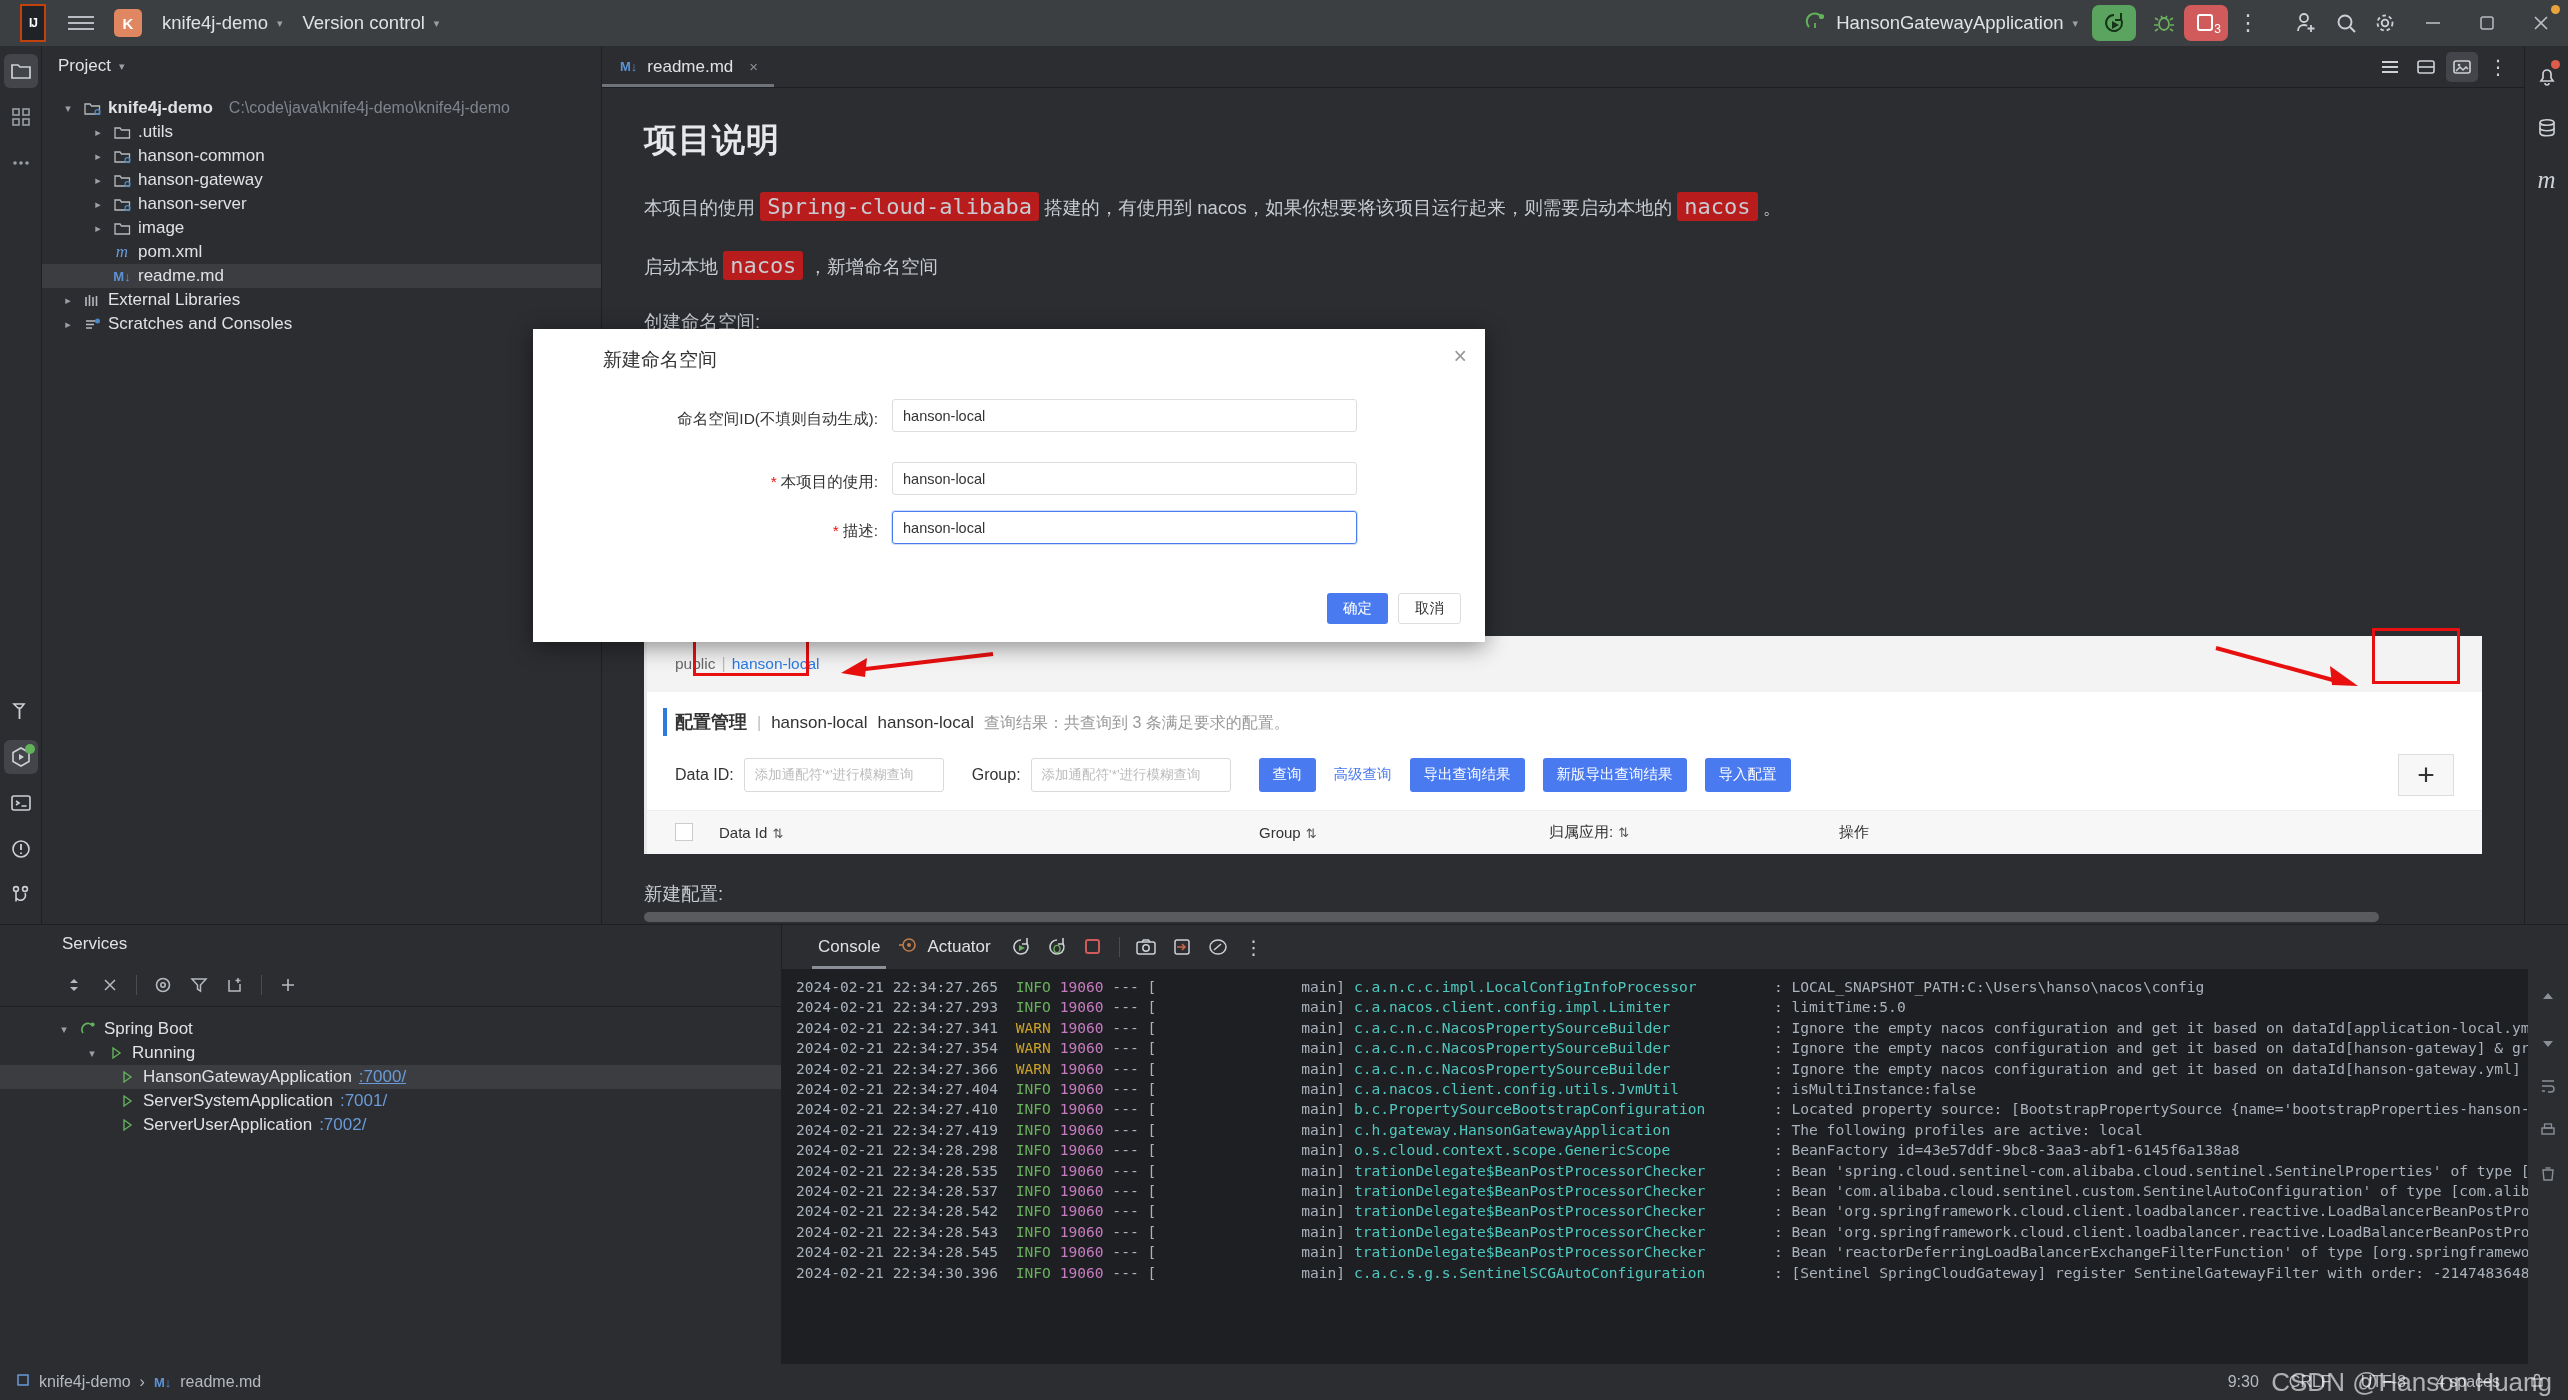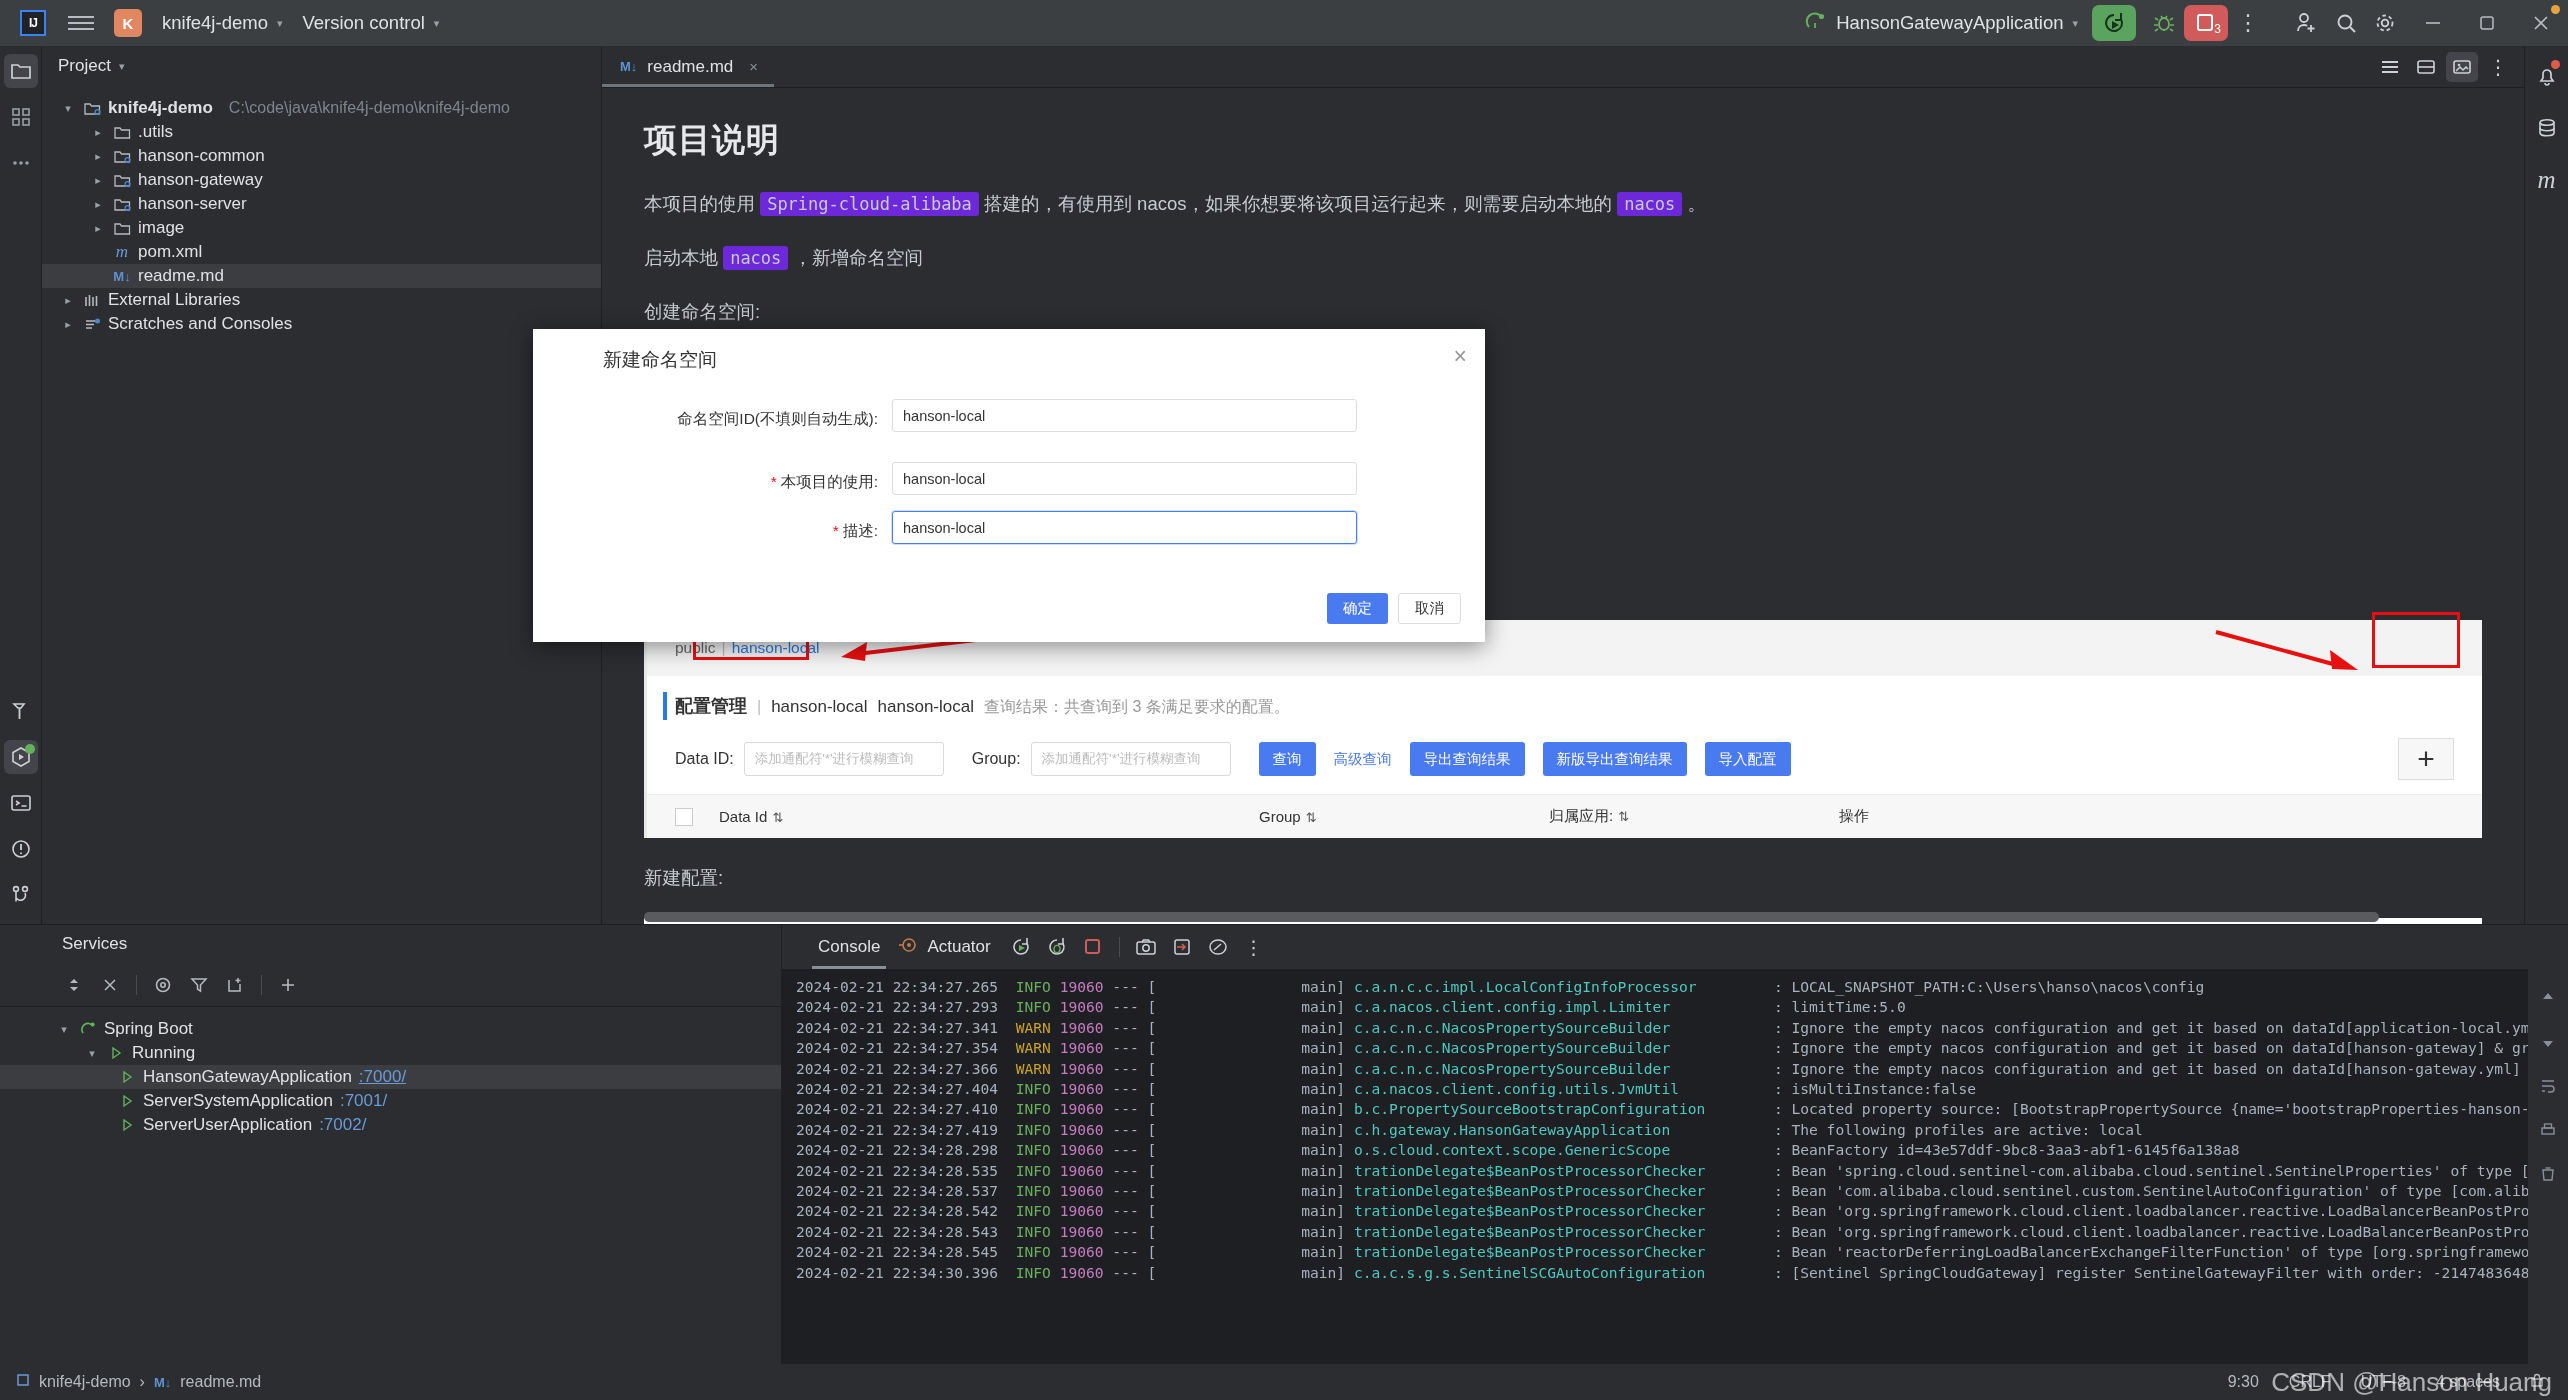--- a/index.html
+++ b/index.html
@@ -12,22 +12,22 @@
   }
   .app { position: relative; width: 2568px; height: 1400px; display: flex; flex-direction: column; }
 
   
   .titlebar {
     height: 46px; background: #3c3f41; display: flex; align-items: center;
     flex: 0 0 46px; position: relative;
   }
   .tb-left { display: flex; align-items: center; gap: 0; padding-left: 8px; }
   .ij-logo {
-    width: 26px; height: 26px; margin-left: 12px; margin-right: 18px;
-    border: 2px solid #3b82f6; background: #1f2226; color: #fff;
+    width: 26px; height: 38px; margin-left: 12px; margin-right: 18px;
+    border: 2px solid #c2410c; background: #1f2226; color: #fff;
     font-size: 12px; font-weight: bold; display: flex; align-items: center;
     justify-content: center; letter-spacing: -1px; line-height: 1;
   }
   .burger { width: 34px; height: 30px; display:flex; flex-direction: column; justify-content: center; gap:4px; margin-right: 16px; }
   .burger i { display:block; height: 2px; background: #b9bcc2; width: 26px; margin: 0 auto; }
   .proj-badge {
     width: 28px; height: 28px; border-radius: 5px; background: #e08660;
     color: #fff; font-size: 15px; font-weight: bold; display:flex;
     align-items:center; justify-content:center; margin-right: 10px;
   }
@@ -87,23 +87,23 @@
   .tab-x { color: #8b9098; font-size: 15px; margin-left: 6px; }
   .tabbar-right { margin-left: auto; display:flex; align-items:center; gap: 4px; padding-right: 10px; }
   .tbr-btn { width: 32px; height: 30px; display:flex; align-items:center; justify-content:center; border-radius: 5px; }
   .tbr-btn.on { background: #43454a; }
 
   .edscroll { flex: 1; position: relative; overflow: hidden; background: #2b2d30; padding: 30px 0 0 0; }
   .edbody { padding: 0 40px 0 42px; }
   .md-h1 { font-size: 33px; font-weight: bold; color: #e6e8ea; margin-bottom: 27px; letter-spacing: 1px; }
   .md-p { font-size: 18.5px; color: #c8ccd2; line-height: 1.5; margin-bottom: 26px; }
   .code-inline {
-    background: #6d28d9; border-radius: 3px; padding: 2px 7px;
+    background: #b91c1c; border-radius: 3px; padding: 2px 7px;
     font-family: "DejaVu Sans Mono", "Liberation Mono", monospace;
-    font-size: 17px; color: #c8ccd2;
+    font-size: 22px; color: #c8ccd2;
   }
 
   
   .shot { background: #fff; margin-top: 8px; position: relative; color: #333; }
   .shot-outer { padding: 0 42px; }
   .shot-inner { border-left: 3px solid #e9e9e9; }
   .ns-bar { background: #f3f3f3; height: 56px; display:flex; align-items:center; padding: 0 28px; font-size: 16px; color: #555; position: relative; }
   .ns-public { color: #666; font-size: 15.5px; }
   .ns-sep { color: #bbb; margin: 0 6px; }
   .ns-sel { color: #2a7ae2; font-size: 15.5px; }

